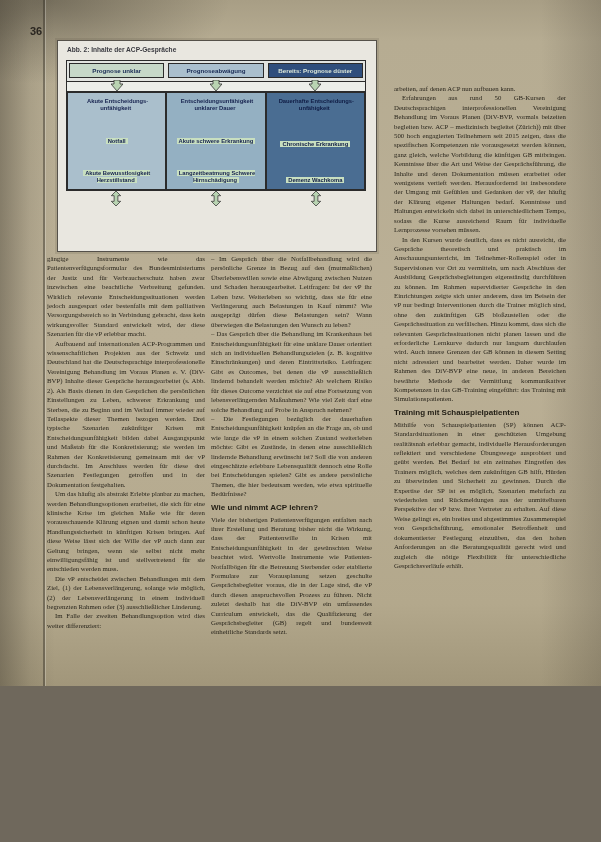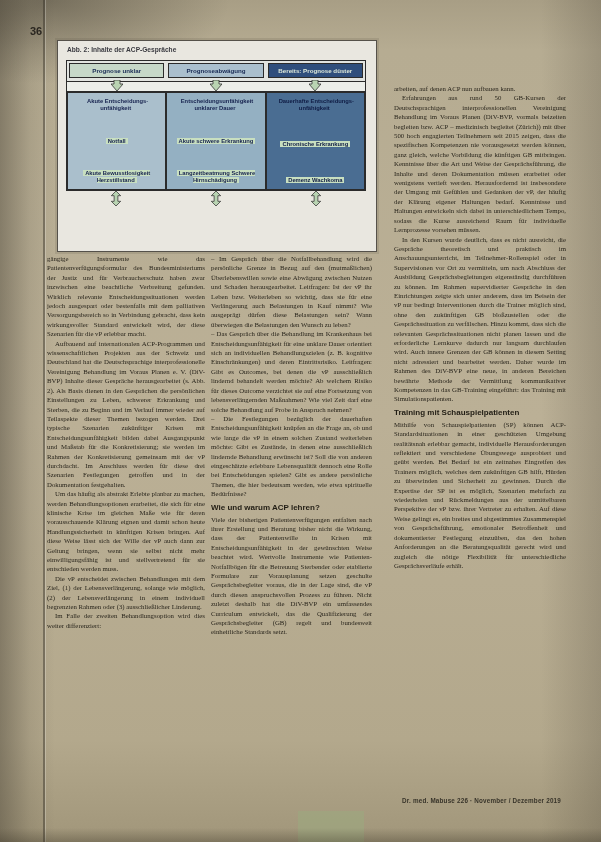--- a/index.html
+++ b/index.html
@@ -1,17 +1,17 @@
 <!DOCTYPE html>
 <html><head>
 <meta charset="utf-8">
 <style>
   html,body{margin:0;padding:0;background:#6f685c;}
   .page{
-    position:relative;width:601px;height:842px;overflow:hidden;
+    position:relative;width:601px;height:686px;overflow:hidden;
     background:
       radial-gradient(ellipse 260px 120px at 8% 0%, rgba(35,32,26,.38), transparent 70%),
       linear-gradient(90deg, rgba(70,64,52,.45) 0px, rgba(70,64,52,.12) 30px, transparent 55px),
       linear-gradient(90deg, transparent 90%, rgba(60,54,44,.22) 100%),
       linear-gradient(180deg,#a89e85 0%,#b6ac92 6%,#bbb096 50%,#b3a88c 88%,#a1967a 100%);
     font-family:"Liberation Serif",serif;
   }
   .fold{position:absolute;left:43px;top:0;bottom:0;width:2px;background:rgba(52,46,38,.45);box-shadow:1px 0 0 rgba(255,255,250,.25);}
   .artifact-green{position:absolute;left:298px;top:811px;width:66px;height:31px;background:#9da57f;opacity:.75;}
   .artifact-bottom{position:absolute;left:0;top:828px;width:601px;height:14px;background:linear-gradient(180deg,transparent,rgba(60,54,40,.35));}
@@ -120,21 +120,21 @@
       <p class="bp">gängige Instrumente wie das Patientenverfügungsformular des Bundesministeriums der Justiz und für Verbraucherschutz haben zwar inzwischen eine beachtliche Verbreitung gefunden. Wirklich relevante Entscheidungssituationen werden jedoch ausgespart oder bestenfalls mit dem palliativen Versorgungsbereich so in Verbindung gebracht, dass kein wirkungsvoller Standard entwickelt wird, der diese Szenarien für die vP erlebbar macht.</p>
       <p class="bp ind">Aufbauend auf internationalen ACP-Programmen und wissenschaftlichen Projekten aus der Schweiz und Deutschland hat die Deutschsprachige interprofessionelle Vereinigung Behandlung im Voraus Planen e. V. (DiV-BVP) Inhalte dieser Gespräche herausgearbeitet (s. Abb. 2). Als Basis dienen in den Gesprächen die persönlichen Einstellungen zu Leben, schwerer Erkrankung und Sterben, die zu Beginn und im Verlauf immer wieder auf Teilaspekte dieser Themen bezogen werden. Drei typische Szenarien zukünftiger Krisen mit Entscheidungsunfähigkeit bilden dabei Ausgangspunkt und Maßstab für die Konkretisierung; sie werden im Rahmen der Konkretisierung gemeinsam mit der vP durchdacht. Im Anschluss werden für diese drei Szenarien Festlegungen getroffen und in der Dokumentation festgehalten.</p>
       <p class="bp ind">Um das häufig als abstrakt Erlebte planbar zu machen, werden Behandlungsoptionen erarbeitet, die sich für eine klinische Krise im gleichen Maße wie für deren vorausschauende Klärung eignen und damit schon heute Handlungssicherheit in künftigen Krisen bringen. Auf diese Weise lässt sich der Wille der vP auch dann zur Geltung bringen, wenn sie selbst nicht mehr einwilligungsfähig ist und stellvertretend für sie entschieden werden muss.</p>
       <p class="bp ind">Die vP entscheidet zwischen Behandlungen mit dem Ziel, (1) der Lebensverlängerung, solange wie möglich, (2) der Lebensverlängerung in einem individuell begrenzten Rahmen oder (3) ausschließlicher Linderung.</p>
       <p class="bp ind">Im Falle der zweiten Behandlungsoption wird dies weiter differenziert:</p>
     </div>
   <div class="col col-mid" id="col-mid">
       <p class="bp">– Im Gespräch über die Notfallbehandlung wird die persönliche Grenze in Bezug auf den (mutmaßlichen) Überlebenswillen sowie eine Abwägung zwischen Nutzen und Schaden herausgearbeitet. Leitfragen: Ist der vP ihr Leben bzw. Weiterleben so wichtig, dass sie für eine Verlängerung auch Belastungen in Kauf nimmt? Wie ausgeprägt dürfen diese Belastungen sein? Wann überwiegen die Belastungen den Wunsch zu leben?</p>
       <p class="bp">– Das Gespräch über die Behandlung im Krankenhaus bei Entscheidungsunfähigkeit für eine unklare Dauer orientiert sich an individuellen Behandlungszielen (z. B. kognitive Einschränkungen) und deren Eintrittsrisiko. Leitfragen: Gibt es Outcomes, bei denen die vP ausschließlich lindernd behandelt werden möchte? Ab welchem Risiko für dieses Outcome verzichtet sie auf eine Fortsetzung von lebensverlängernden Maßnahmen? Wie viel Zeit darf eine solche Behandlung auf Probe in Anspruch nehmen?</p>
       <p class="bp">– Die Festlegungen bezüglich der dauerhaften Entscheidungsunfähigkeit knüpfen an die Frage an, ob und wie lange die vP in einem solchen Zustand weiterleben möchte: Gibt es Zustände, in denen eine ausschließlich lindernde Behandlung erwünscht ist? Soll die von anderen eingeschätzte erlebbare Lebensqualität dennoch eine Rolle bei Entscheidungen spielen? Gibt es andere persönliche Themen, die hier bedeutsam werden, wie etwa spirituelle Bedürfnisse?</p>
-      <h2 class="bh">Wie und warum ACP lehren?</h2>
+      <h2 class="bh">Wie und nimmt ACP lehren?</h2>
       <p class="bp">Viele der bisherigen Patientenverfügungen entfalten nach ihrer Erstellung und Beratung bisher nicht die Wirkung, dass der Patientenwille in Krisen mit Entscheidungsunfähigkeit in der gewünschten Weise beachtet wird. Wertvolle Instrumente wie Patienten-Notfallbögen für die Betreuung Sterbender oder etablierte Formulare zur Vorausplanung setzen geschulte Gesprächsbegleiter voraus, die in der Lage sind, die vP durch diesen anspruchsvollen Prozess zu führen. Nicht zuletzt deshalb hat die DiV-BVP ein umfassendes Curriculum entwickelt, das die Qualifizierung der Gesprächsbegleiter (GB) regelt und bundesweit einheitliche Standards setzt.</p>
     </div>
   <div class="col col-right" id="col-right">
       <p class="bp">arbeiten, auf denen ACP nun aufbauen kann.</p>
       <p class="bp ind">Erfahrungen aus rund 50 GB-Kursen der Deutschsprachigen interprofessionellen Vereinigung Behandlung im Voraus Planen (DiV-BVP, vormals beizeiten begleiten bzw. ACP – medizinisch begleitet (Zürich)) mit über 500 hoch engagierten Teilnehmern seit 2015 zeigen, dass die spezifischen Kompetenzen nie vorausgesetzt werden können, ganz gleich, welche Vorbildung die künftigen GB mitbringen. Kenntnisse über die Art und Weise der Gesprächsführung, die Inhalte und deren Dokumentation müssen erarbeitet oder wenigstens vertieft werden. Herausfordernd ist insbesondere der Umgang mit Gefühlen und Gedanken der vP, der häufig der Klärung eigener Haltungen bedarf. Kenntnisse und Haltungen entwickeln sich dabei in unterschiedlichem Tempo, sodass die Kurse ausreichend Raum für individuelle Lernprozesse vorsehen müssen.</p>
       <p class="bp ind">In den Kursen wurde deutlich, dass es nicht ausreicht, die Gespräche theoretisch und praktisch im Anschauungsunterricht, im Teilnehmer-Rollenspiel oder in Supervisionen vor Ort zu vermitteln, um nach Abschluss der Ausbildung Gesprächsbegleitungen eigenständig durchführen zu können. Im Rahmen supervidierter Gespräche in den Einrichtungen zeigte sich unter anderem, dass im Beisein der vP nur bedingt Interventionen durch die Trainer möglich sind, ohne den zukünftigen GB bloßzustellen oder die Gesprächssituation zu verfälschen. Hinzu kommt, dass sich die relevanten Gesprächssituationen nicht planen lassen und die erforderliche Lernkurve dadurch nur langsam durchlaufen wird. Auch innere Grenzen der GB können in diesem Setting nicht adressiert und bearbeitet werden. Daher wurde im Rahmen des DiV-BVP eine neue, in anderen Bereichen bewährte Methode der Vermittlung kommunikativer Kompetenzen in das GB-Training eingeführt: das Training mit Simulationspatienten.</p>
       <h2 class="bh">Training mit Schauspielpatienten</h2>
       <p class="bp">Mithilfe von Schauspielpatienten (SP) können ACP-Standardsituationen in einer geschützten Umgebung realitätsnah erlebbar gemacht, individuelle Herausforderungen reflektiert und verschiedene Übungswege ausprobiert und geübt werden. Bei Bedarf ist ein zeitnahes Eingreifen des Trainers möglich, welches dem zukünftigen GB hilft, Hürden zu überwinden und Sicherheit zu gewinnen. Durch die Expertise der SP ist es möglich, Szenarien mehrfach zu wiederholen und Rückmeldungen aus der unmittelbaren Perspektive der vP bzw. ihrer Vertreter zu erhalten. Auf diese Weise gelingt es, ein breites und abgestimmtes Zusammenspiel von Gesprächsführung, emotionaler Betroffenheit und dokumentierter Festlegung einzuüben, das den hohen Anforderungen an die Beratungsqualität gerecht wird und zugleich die nötige Flexibilität für unterschiedliche Gesprächsverläufe erhält.</p>
     </div>
 

